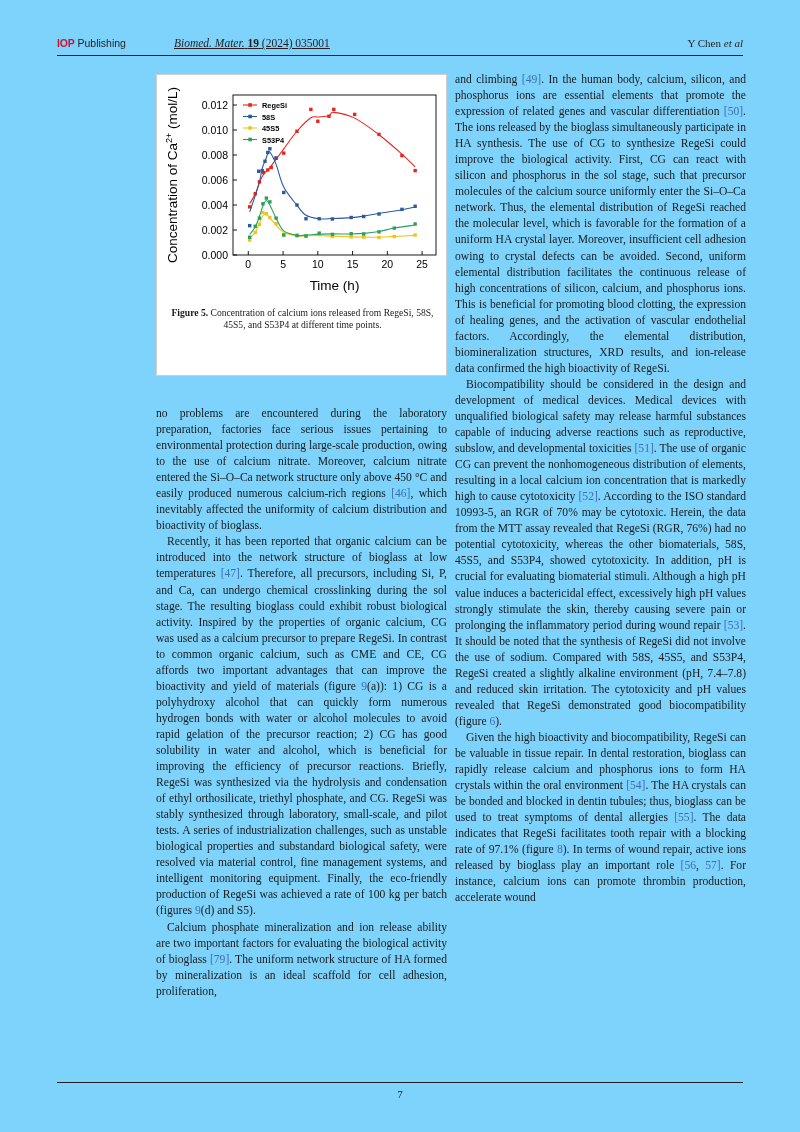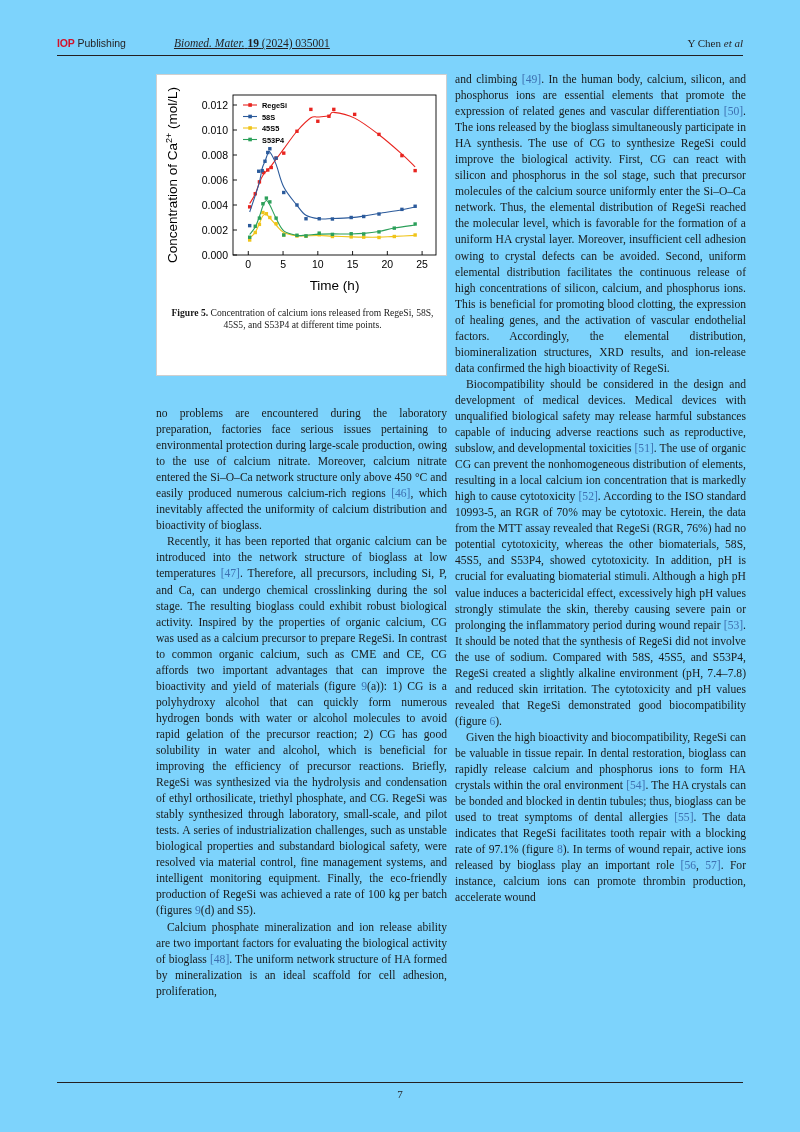--- a/index.html
+++ b/index.html
@@ -274,21 +274,21 @@
     </div>
     <div class="figcaption">
       <b>Figure 5.</b>
       <span>Concentration of calcium ions released from RegeSi, 58S, 45S5, and S53P4 at different time points.</span>
     </div>
   </div>
 
   <div class="col col-left after-fig">
     <p><span>no problems are encountered during the laboratory preparation, factories face serious issues pertaining to environmental protection during large-scale production, owing to the use of calcium nitrate. Moreover, calcium nitrate entered the Si–O–Ca network structure only above 450 °C and easily produced numerous calcium-rich regions </span><span class="ref">[46]</span><span>, which inevitably affected the uniformity of calcium distribution and bioactivity of bioglass.</span></p>
     <p class="indent"><span>Recently, it has been reported that organic calcium can be introduced into the network structure of bioglass at low temperatures </span><span class="ref">[47]</span><span>. Therefore, all precursors, including Si, P, and Ca, can undergo chemical crosslinking during the sol stage. The resulting bioglass could exhibit robust biological activity. Inspired by the properties of organic calcium, CG was used as a calcium precursor to prepare RegeSi. In contrast to common organic calcium, such as CME and CE, CG affords two important advantages that can improve the bioactivity and yield of materials (figure </span><span class="ref">9</span><span>(a)): 1) CG is a polyhydroxy alcohol that can quickly form numerous hydrogen bonds with water or alcohol molecules to avoid rapid gelation of the precursor reaction; 2) CG has good solubility in water and alcohol, which is beneficial for improving the efficiency of precursor reactions. Briefly, RegeSi was synthesized via the hydrolysis and condensation of ethyl orthosilicate, triethyl phosphate, and CG. RegeSi was stably synthesized through laboratory, small-scale, and pilot tests. A series of industrialization challenges, such as unstable biological properties and substandard biological safety, were resolved via material control, fine management systems, and intelligent monitoring equipment. Finally, the eco-friendly production of RegeSi was achieved a rate of 100 kg per batch (figures </span><span class="ref">9</span><span>(d) and S5).</span></p>
-    <p class="indent"><span>Calcium phosphate mineralization and ion release ability are two important factors for evaluating the biological activity of bioglass </span><span class="ref">[48]</span><span>. The uniform network structure of HA formed by mineralization is an ideal scaffold for cell adhesion, proliferation,</span></p>
+    <p class="indent"><span>Calcium phosphate mineralization and ion release ability are two important factors for evaluating the biological activity of bioglass </span><span class="ref">[79]</span><span>. The uniform network structure of HA formed by mineralization is an ideal scaffold for cell adhesion, proliferation,</span></p>
   </div>
 
   <div class="col col-right">
     <p><span>and climbing </span><span class="ref">[49]</span><span>. In the human body, calcium, silicon, and phosphorus ions are essential elements that promote the expression of related genes and vascular differentiation </span><span class="ref">[50]</span><span>. The ions released by the bioglass simultaneously participate in HA synthesis. The use of CG to synthesize RegeSi could improve the biological activity. First, CG can react with silicon and phosphorus in the sol stage, such that precursor molecules of the calcium source uniformly enter the Si–O–Ca network. Thus, the elemental distribution of RegeSi reached the molecular level, which is favorable for the formation of a uniform HA crystal layer. Moreover, insufficient cell adhesion owing to crystal defects can be avoided. Second, uniform elemental distribution facilitates the continuous release of high concentrations of silicon, calcium, and phosphorus ions. This is beneficial for promoting blood clotting, the expression of healing genes, and the activation of vascular endothelial factors. Accordingly, the elemental distribution, biomineralization structures, XRD results, and ion-release data confirmed the high bioactivity of RegeSi.</span></p>
     <p class="indent"><span>Biocompatibility should be considered in the design and development of medical devices. Medical devices with unqualified biological safety may release harmful substances capable of inducing adverse reactions such as reproductive, subslow, and developmental toxicities </span><span class="ref">[51]</span><span>. The use of organic CG can prevent the nonhomogeneous distribution of elements, resulting in a local calcium ion concentration that is markedly high to cause cytotoxicity </span><span class="ref">[52]</span><span>. According to the ISO standard 10993-5, an RGR of 70% may be cytotoxic. Herein, the data from the MTT assay revealed that RegeSi (RGR, 76%) had no potential cytotoxicity, whereas the other biomaterials, 58S, 45S5, and S53P4, showed cytotoxicity. In addition, pH is crucial for evaluating biomaterial stimuli. Although a high pH value induces a bactericidal effect, excessively high pH values strongly stimulate the skin, thereby causing severe pain or prolonging the inflammatory period during wound repair </span><span class="ref">[53]</span><span>. It should be noted that the synthesis of RegeSi did not involve the use of sodium. Compared with 58S, 45S5, and S53P4, RegeSi created a slightly alkaline environment (pH, 7.4–7.8) and reduced skin irritation. The cytotoxicity and pH values revealed that RegeSi demonstrated good biocompatibility (figure </span><span class="ref">6</span><span>).</span></p>
     <p class="indent"><span>Given the high bioactivity and biocompatibility, RegeSi can be valuable in tissue repair. In dental restoration, bioglass can rapidly release calcium and phosphorus ions to form HA crystals within the oral environment </span><span class="ref">[54]</span><span>. The HA crystals can be bonded and blocked in dentin tubules; thus, bioglass can be used to treat symptoms of dental allergies </span><span class="ref">[55]</span><span>. The data indicates that RegeSi facilitates tooth repair with a blocking rate of 97.1% (figure </span><span class="ref">8</span><span>). In terms of wound repair, active ions released by bioglass play an important role </span><span class="ref">[56</span>, <span class="ref">57]</span><span>. For instance, calcium ions can promote thrombin production, accelerate wound</span></p>
   </div>
 
   <div class="footer-rule"></div>
   <div class="pagenum">7</div>

